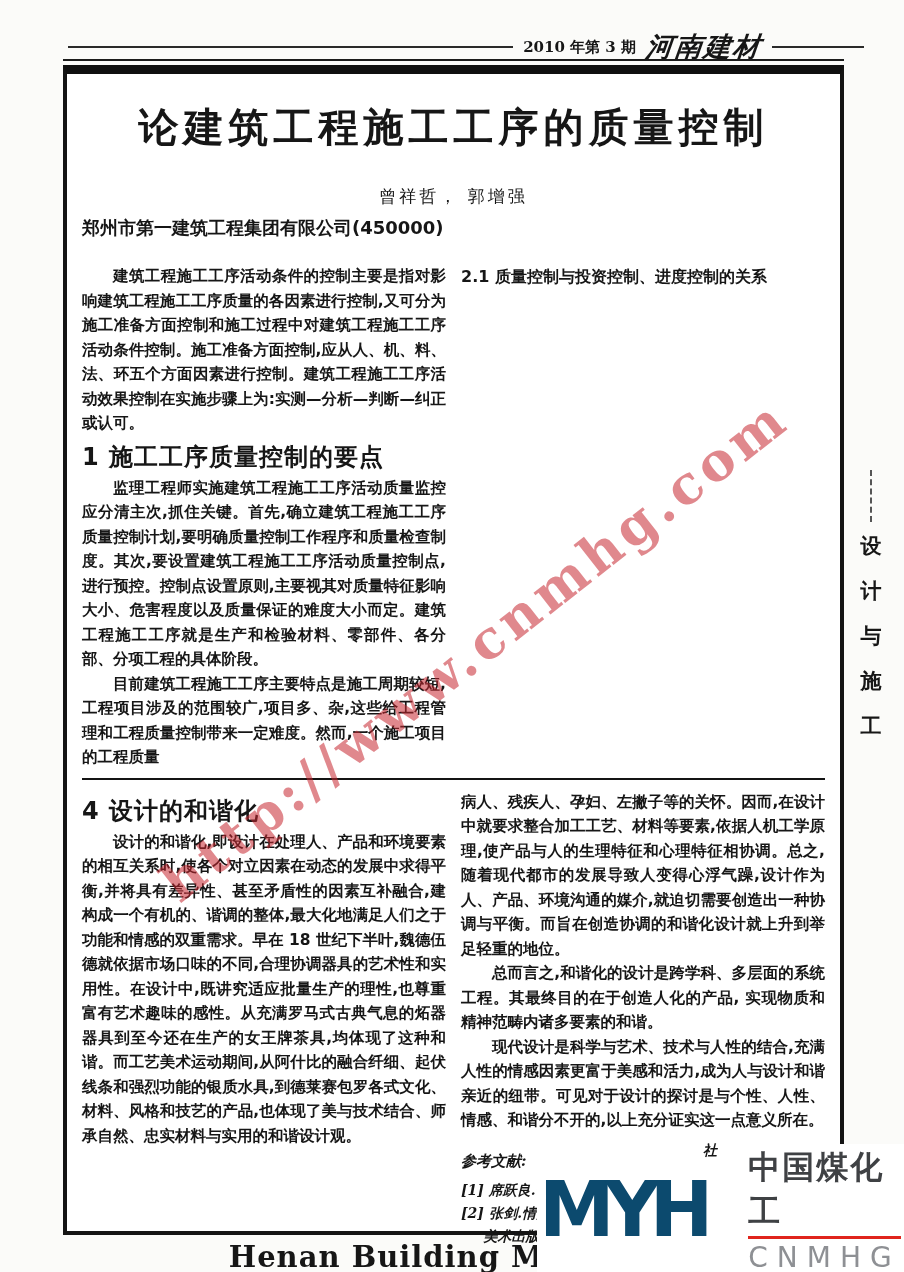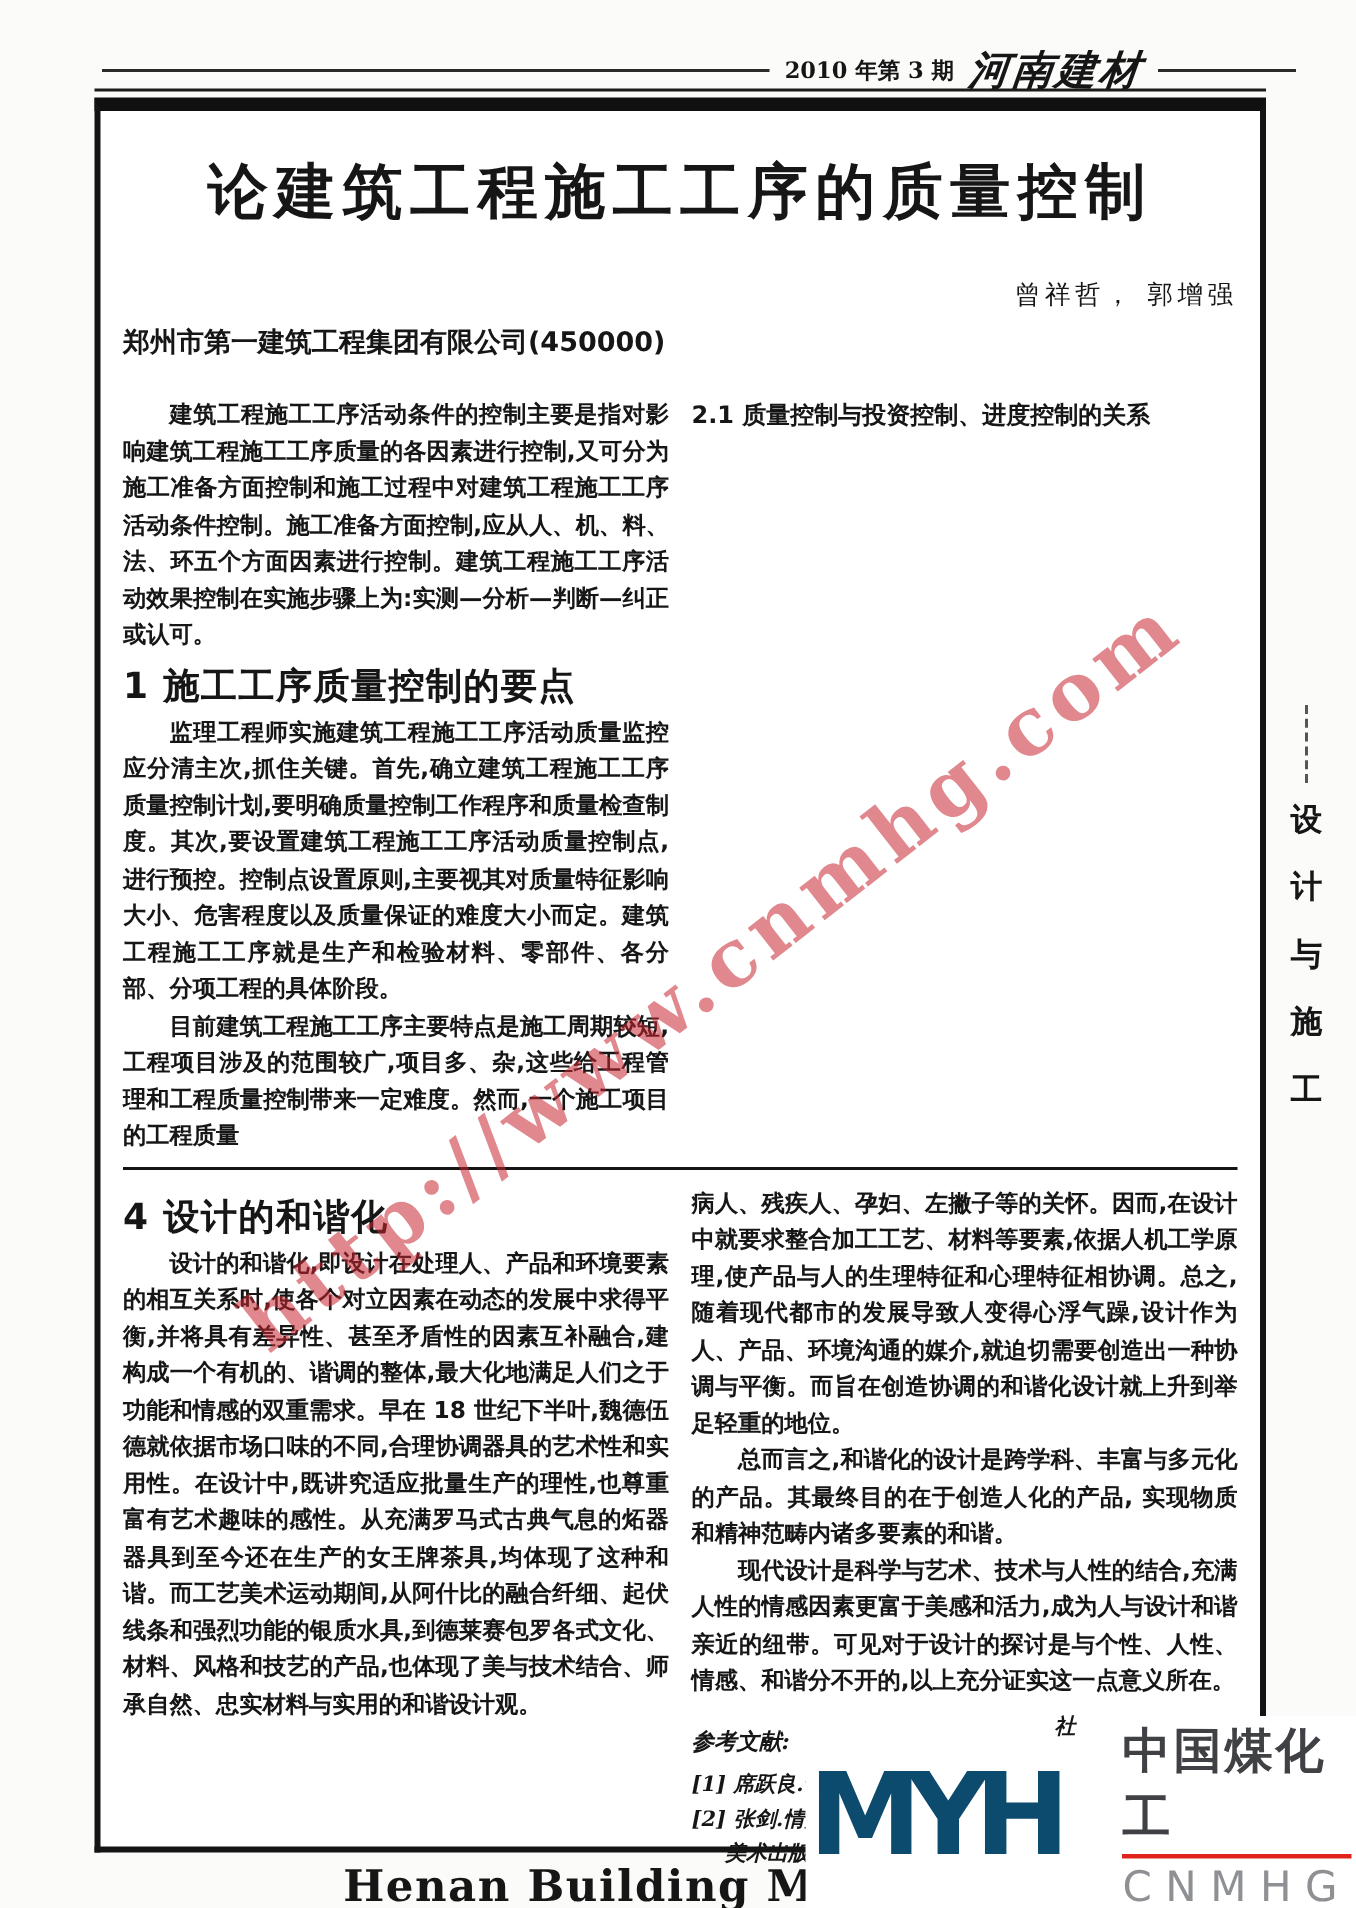--- a/index.html
+++ b/index.html
@@ -24,21 +24,21 @@
   .top-thin-line{position:absolute;left:63px;top:59px;width:781px;height:2px;background:#1c1c1c;}
   .main-box{
     position:absolute;left:63px;top:65px;width:781px;height:1170px;
     border:4px solid #141414;border-top:9px solid #101010;
     box-sizing:border-box;background:#fff;padding:0 15px;
   }
   .article-title{
     text-align:center;margin-top:26px;font-size:40px;font-weight:800;
     letter-spacing:5px;font-family:"DejaVu Serif","Liberation Serif",serif;
   }
-  .article-authors{text-align:right;margin-top:30px;font-size:17px;letter-spacing:3px;
+  .article-authors{text-align:center;margin-top:30px;font-size:17px;letter-spacing:3px;
     font-family:"DejaVu Serif","Liberation Serif",serif;}
   .article-affiliation{text-align:left;margin-top:8px;font-size:18px;font-weight:700;}
   
   .section-top{display:flex;gap:15px;margin-top:24px;}
   .section-bottom{display:flex;gap:15px;margin-top:10px;}
   .col{flex:1;min-width:0;}
   .col p{margin:0;font-size:15.5px;line-height:24.5px;text-align:justify;font-weight:600;}
   .col p.indent{text-indent:2em;}
   .col h3{margin:5px 0 3px;font-size:24px;font-weight:800;letter-spacing:1px;}
   .col h4{margin:3px 0 2px;font-size:16px;font-weight:800;}
@@ -126,21 +126,21 @@
   <div class="section-divider"></div>
 
   <div class="section-bottom">
     <div class="col">
         <h3>4 设计的和谐化</h3>
         <p class="indent">设计的和谐化,即设计在处理人、产品和环境要素的相互关系时,使各个对立因素在动态的发展中求得平衡,并将具有差异性、甚至矛盾性的因素互补融合,建构成一个有机的、谐调的整体,最大化地满足人们之于功能和情感的双重需求。早在 18 世纪下半叶,魏德伍德就依据市场口味的不同,合理协调器具的艺术性和实用性。在设计中,既讲究适应批量生产的理性,也尊重富有艺术趣味的感性。从充满罗马式古典气息的炻器器具到至今还在生产的女王牌茶具,均体现了这种和谐。而工艺美术运动期间,从阿什比的融合纤细、起伏线条和强烈功能的银质水具,到德莱赛包罗各式文化、材料、风格和技艺的产品,也体现了美与技术结合、师承自然、忠实材料与实用的和谐设计观。</p>
       </div>
     <div class="col">
       <div>
           <p>病人、残疾人、孕妇、左撇子等的关怀。因而,在设计中就要求整合加工工艺、材料等要素,依据人机工学原理,使产品与人的生理特征和心理特征相协调。总之,随着现代都市的发展导致人变得心浮气躁,设计作为人、产品、环境沟通的媒介,就迫切需要创造出一种协调与平衡。而旨在创造协调的和谐化设计就上升到举足轻重的地位。</p>
-          <p class="indent">总而言之,和谐化的设计是跨学科、丰富与多元化的产品。其最终目的在于创造人化的产品, 实现物质和精神范畴内诸多要素的和谐。</p>
+          <p class="indent">总而言之,和谐化的设计是跨学科、多层面的系统工程。其最终目的在于创造人化的产品, 实现物质和精神范畴内诸多要素的和谐。</p>
           <p class="indent">现代设计是科学与艺术、技术与人性的结合,充满人性的情感因素更富于美感和活力,成为人与设计和谐亲近的纽带。可见对于设计的探讨是与个性、人性、情感、和谐分不开的,以上充分证实这一点意义所在。</p>
         </div>
       <div class="refs">
         <p class="refs-label">参考文献:</p>
         <div>
             <p class="ref-item">[1] 席跃良.设计概论[M].中国轻工业出版社</p>
             <p class="ref-item">[2] 张剑.情趣的设计世界—张剑产品设计作品选[M].福建美术出版社</p>
           </div>
       </div>
     </div>

